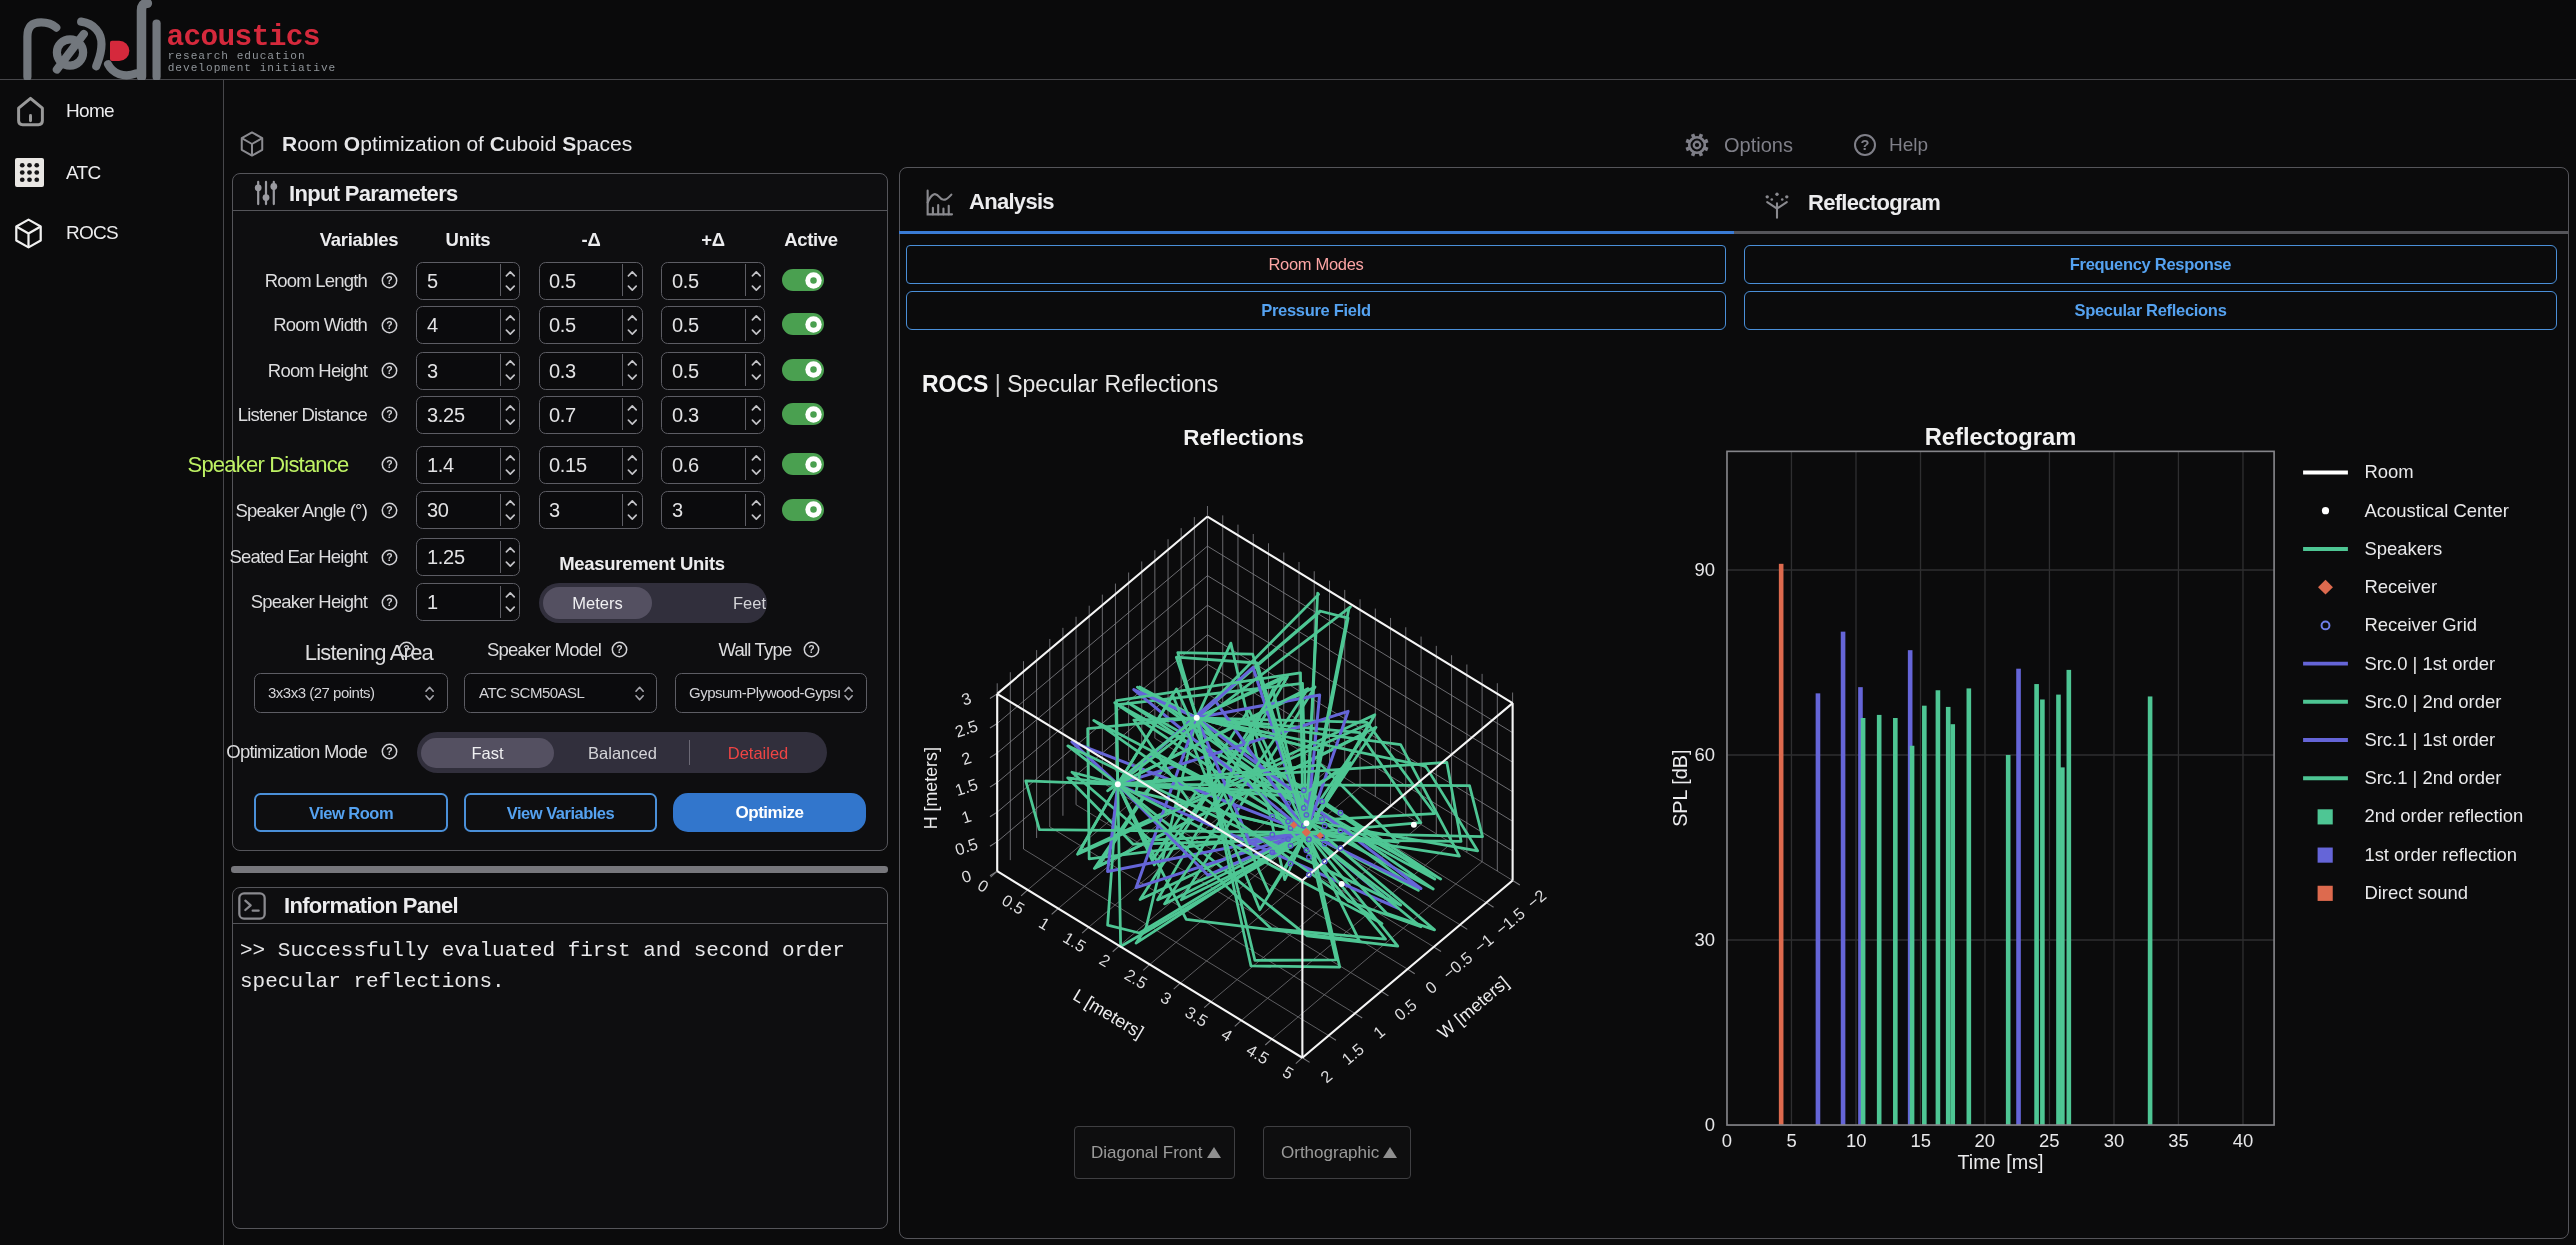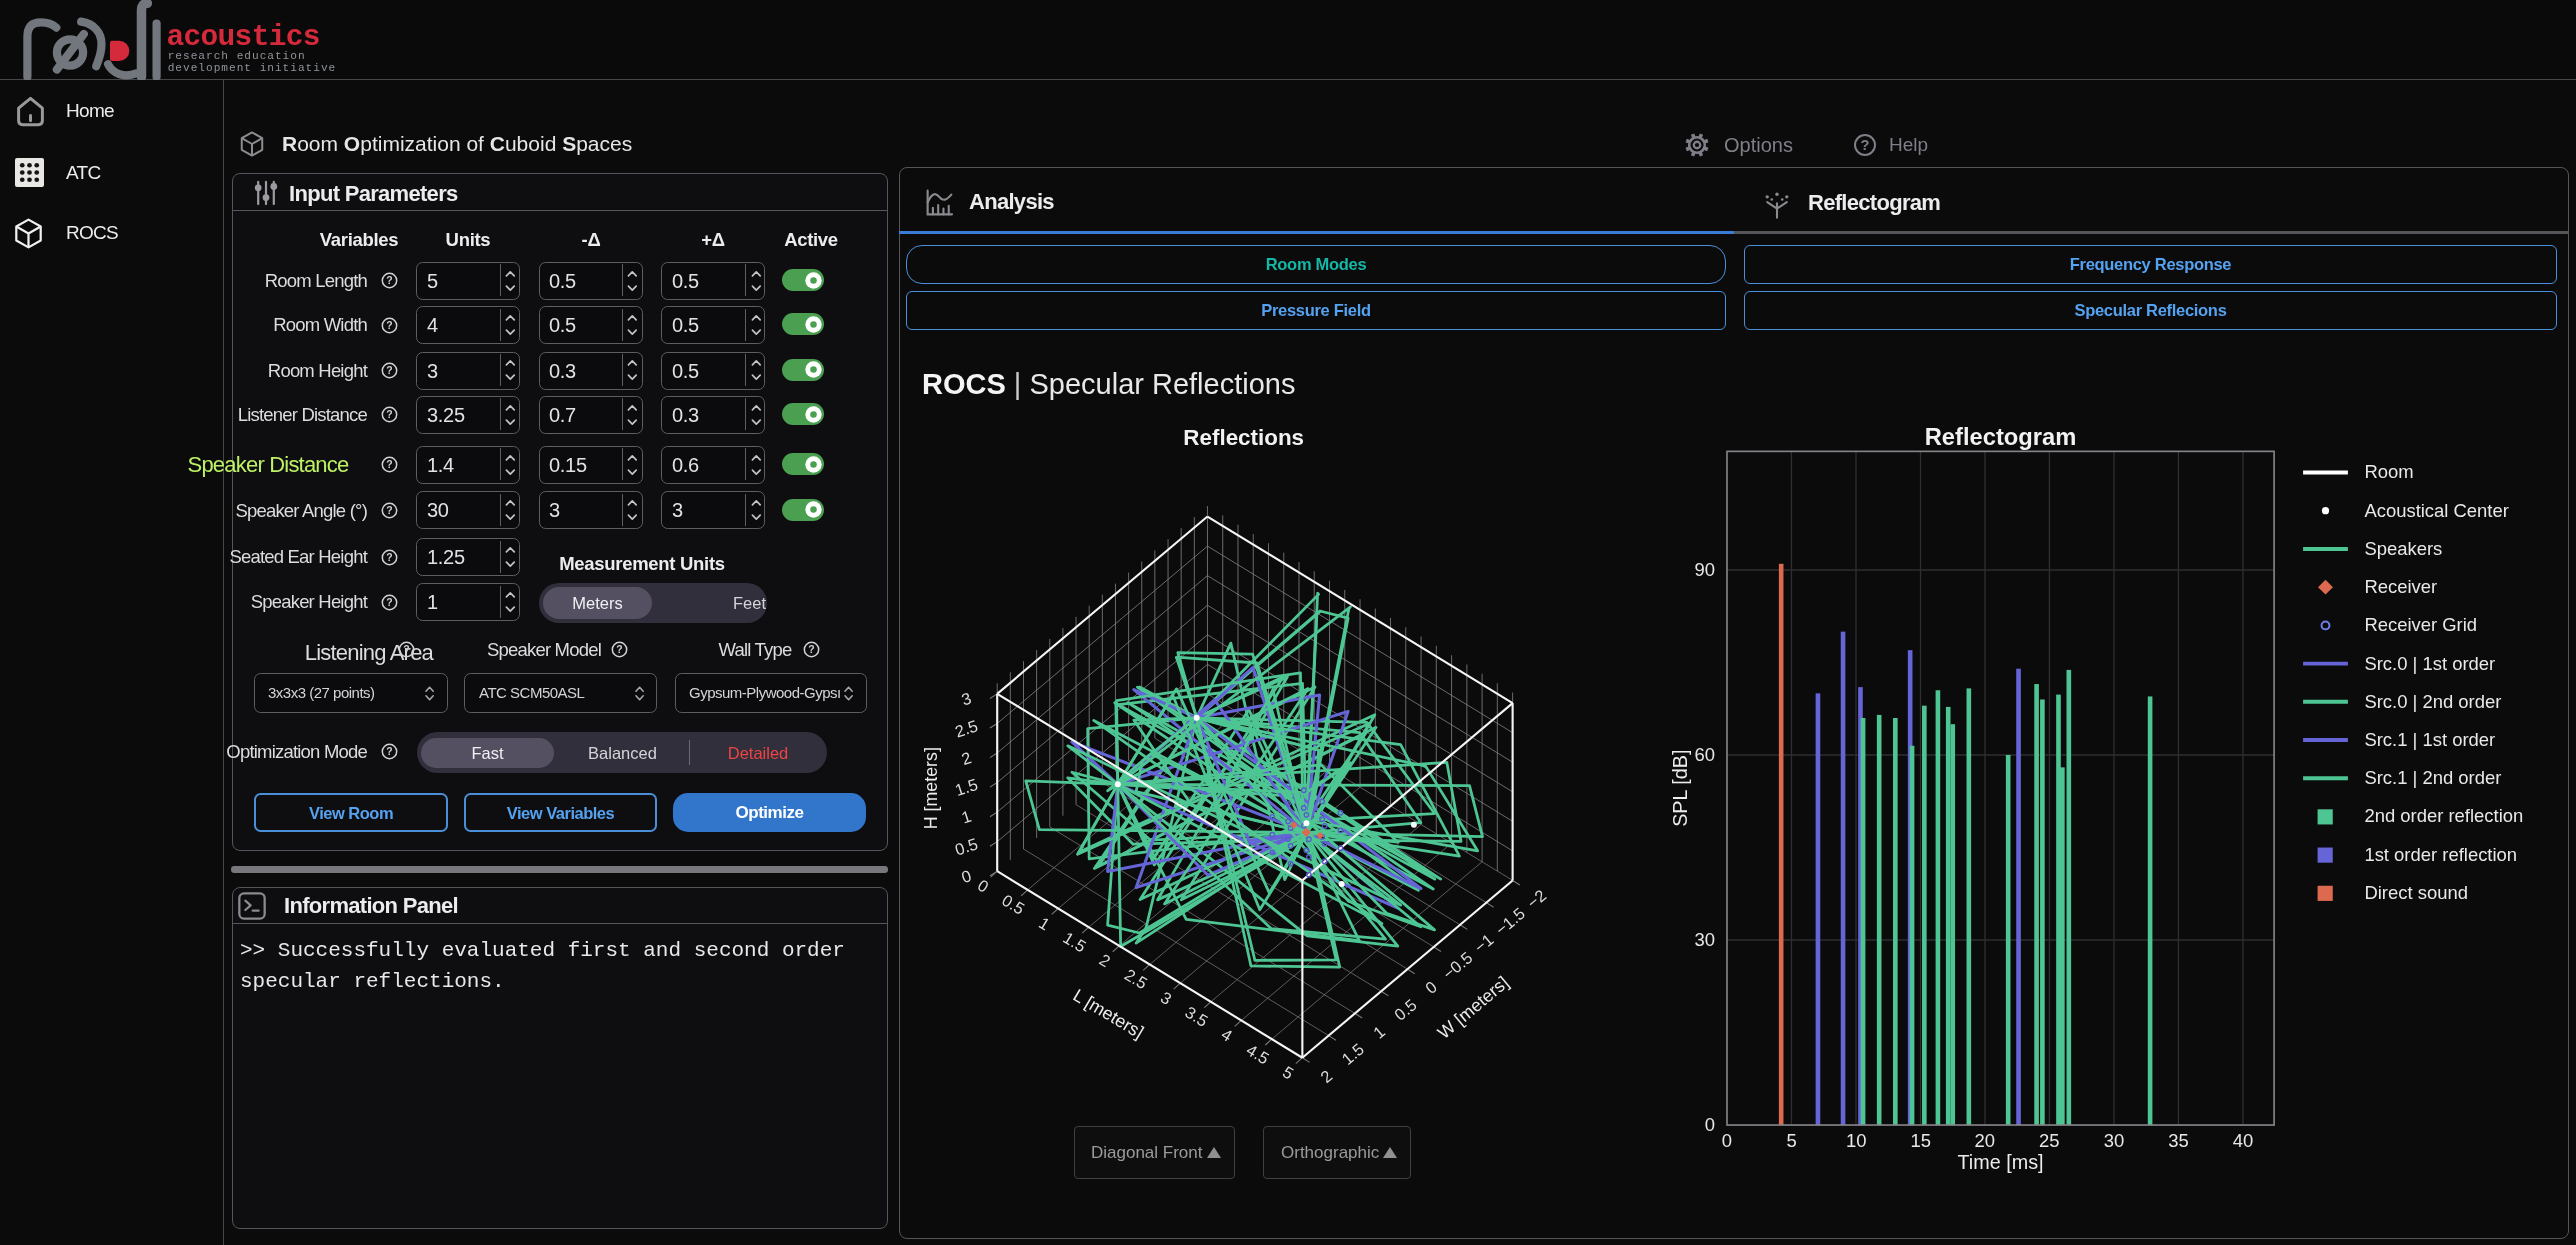--- a/index.html
+++ b/index.html
@@ -428,25 +428,25 @@
       <circle cx="8" cy="12" r="2.6"></circle>
       <circle cx="23" cy="8" r="2.6"></circle>
       <circle cx="38" cy="12" r="2.6"></circle>
 <circle cx="15" cy="16" r="2"></circle>
       <circle cx="31" cy="16" r="2"></circle>
     </g>
   </svg>
 <div class="a" style="left:1808px;top:190px;height:26px;line-height:26px;font-size:22px;font-weight:700;letter-spacing:-0.7px;color:#ececee">Reflectogram</div>
 <div class="a" style="left:899px;top:231px;width:835px;height:3.3px;background:#3a7bd5"></div>
 <div class="a" style="left:1734px;top:231px;width:835px;height:3.3px;background:#55555a"></div>
-<div class="a" style="left:906px;top:245px;width:820px;height:39px;border:1.6px solid #4a8fd8;border-radius:16px;line-height:36px;text-align:center;font-size:16.5px;font-weight:700;letter-spacing:-0.3px;color:#14b8a6">Room Modes</div>
+<div class="a" style="left:906px;top:245px;width:820px;height:39px;border:1.6px solid #4a8fd8;border-radius:4px;line-height:36px;text-align:center;font-size:16.5px;font-weight:400;letter-spacing:-0.3px;color:#fca5a5">Room Modes</div>
 <div class="a" style="left:906px;top:291px;width:820px;height:39px;border:1.6px solid #4a8fd8;border-radius:6px;line-height:36px;text-align:center;font-size:16.5px;font-weight:700;letter-spacing:-0.3px;color:#55a2f0">Pressure Field</div>
 <div class="a" style="left:1744px;top:245px;width:813px;height:39px;border:1.6px solid #4a8fd8;border-radius:6px;line-height:36px;text-align:center;font-size:16.5px;font-weight:700;letter-spacing:-0.3px;color:#55a2f0">Frequency Response</div>
 <div class="a" style="left:1744px;top:291px;width:813px;height:39px;border:1.6px solid #4a8fd8;border-radius:6px;line-height:36px;text-align:center;font-size:16.5px;font-weight:700;letter-spacing:-0.3px;color:#55a2f0">Specular Reflecions</div>
-<div class="a" style="left:922px;top:371px;height:26px;line-height:26px;font-size:29px;color:#e8e8e8"><b style="color:#f4f4f4">ROCS</b> <span style="color:#cccccc">|</span> Specular Reflections</div>
+<div class="a" style="left:922px;top:371px;height:26px;line-height:26px;font-size:23px;color:#e8e8e8"><b style="color:#f4f4f4">ROCS</b> <span style="color:#cccccc">|</span> Specular Reflections</div>
 <div class="a" style="left:1074px;top:1126px;width:161px;height:53px;border:1.3px solid #3f3f42;border-radius:4px;background:#0e0e0f"></div>
 <div class="a" style="left:1091px;top:1126px;width:111px;height:53px;line-height:53px;font-size:17px;color:#9b9b9b;white-space:nowrap">Diagonal Front</div>
 <div class="a" style="left:1207px;top:1147px;width:0;height:0;border-left:7.3px solid transparent;border-right:7.3px solid transparent;border-bottom:11.2px solid #909090"></div>
 <div class="a" style="left:1263px;top:1126px;width:148px;height:53px;border:1.3px solid #3f3f42;border-radius:4px;background:#0e0e0f"></div>
 <div class="a" style="left:1281px;top:1126px;width:98px;height:53px;line-height:53px;font-size:17px;color:#9b9b9b;white-space:nowrap">Orthographic</div>
 <div class="a" style="left:1383px;top:1147px;width:0;height:0;border-left:7.3px solid transparent;border-right:7.3px solid transparent;border-bottom:11.2px solid #909090"></div>
 <svg class="a" style="left:910px;top:396px" width="732" height="725" viewBox="1380 600 1110 1100">
     <text x="1886" y="675" text-anchor="middle" font-size="34" font-weight="700" fill="#f2f2f2">Reflections</text>
     <g stroke="#6a6a6e" stroke-width="1.3">
       <line x1="1831.0" y1="1052.0" x2="2294.0" y2="1335.0"></line>

